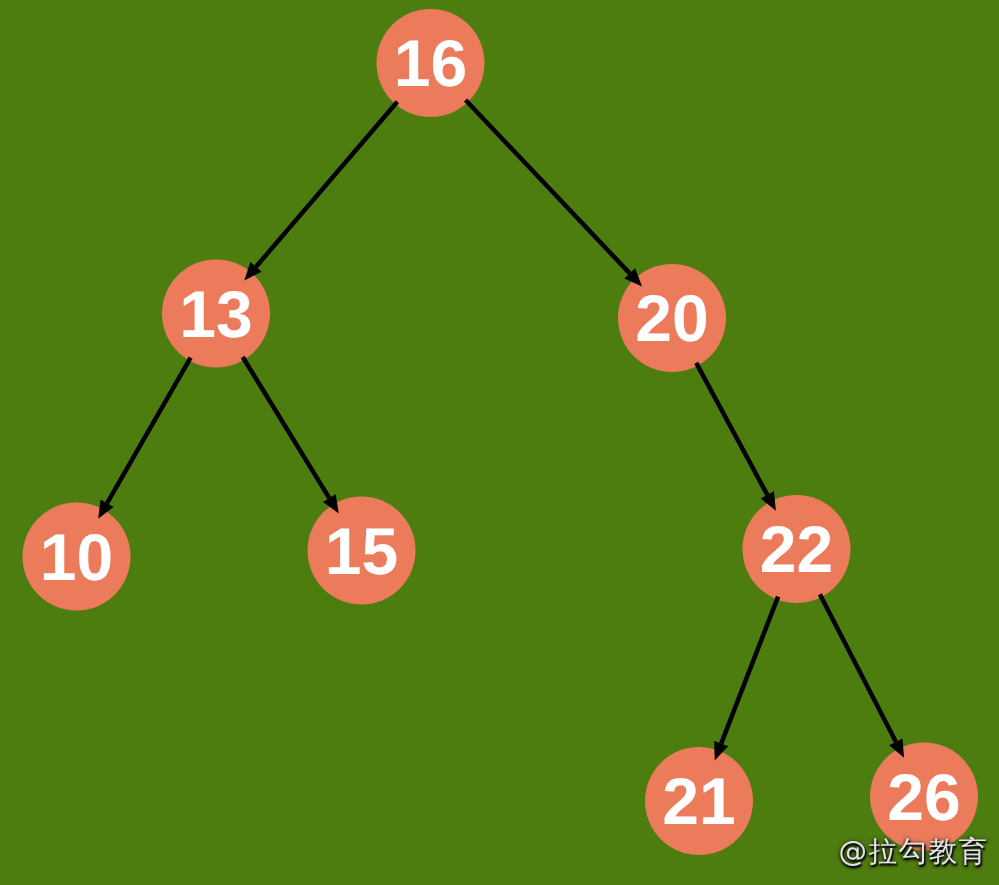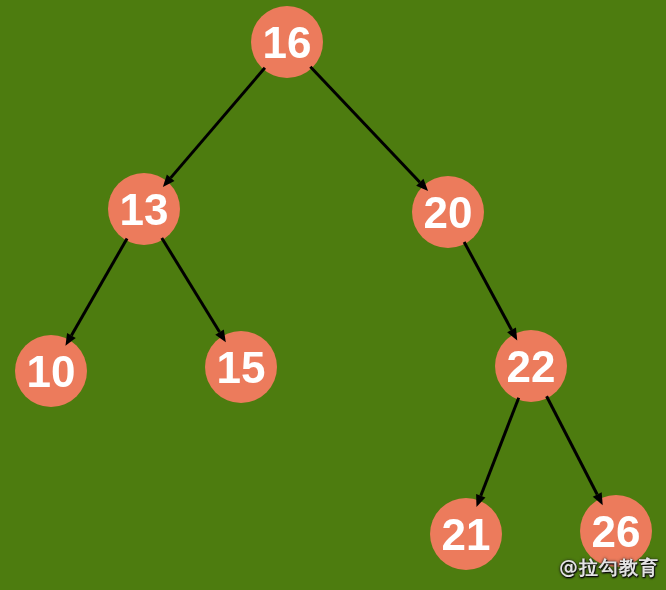--- a/index.html
+++ b/index.html
@@ -21,21 +21,21 @@
     font-weight: bold;
     font-size: 44px;
     text-anchor: middle;
   }
   .watermark {
     position: absolute;
     right: 7px;
     bottom: 9px;
     font-family: "DejaVu Sans", "Liberation Sans", sans-serif;
     font-size: 19px;
-    font-weight: 700;
+    font-weight: 400;
     letter-spacing: 1px;
     color: #E3E3E3;
     text-shadow: 0 1px 2px rgba(0,0,0,0.95), 0 0 3px rgba(40,40,40,0.9), 1px 1px 1px #111111;
     user-select: none;
   }
 </style>
 </head>
 <body>
 
 <div class="canvas">

